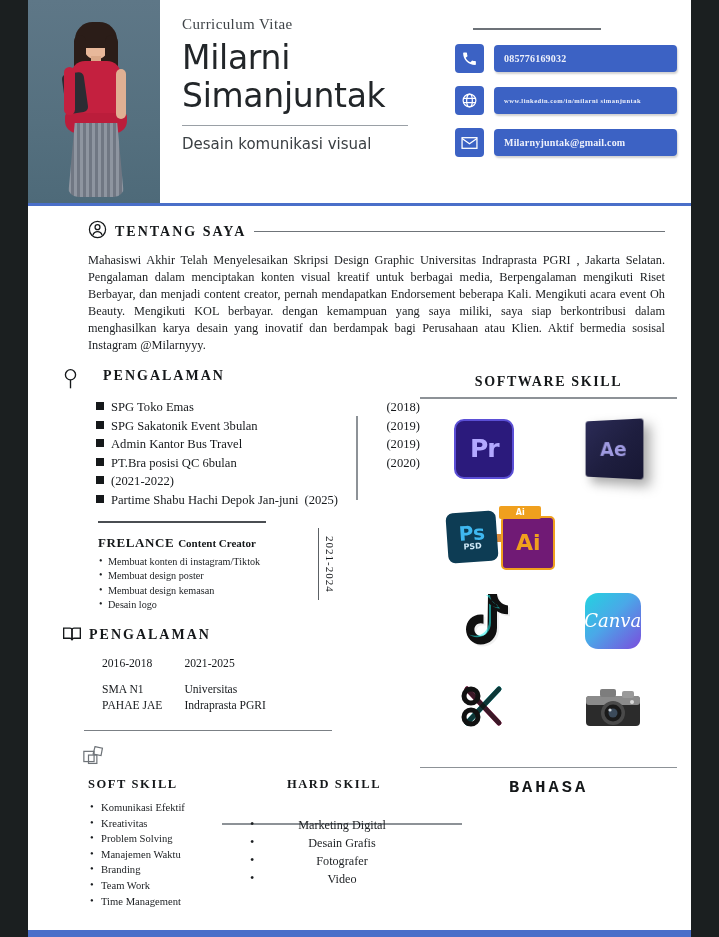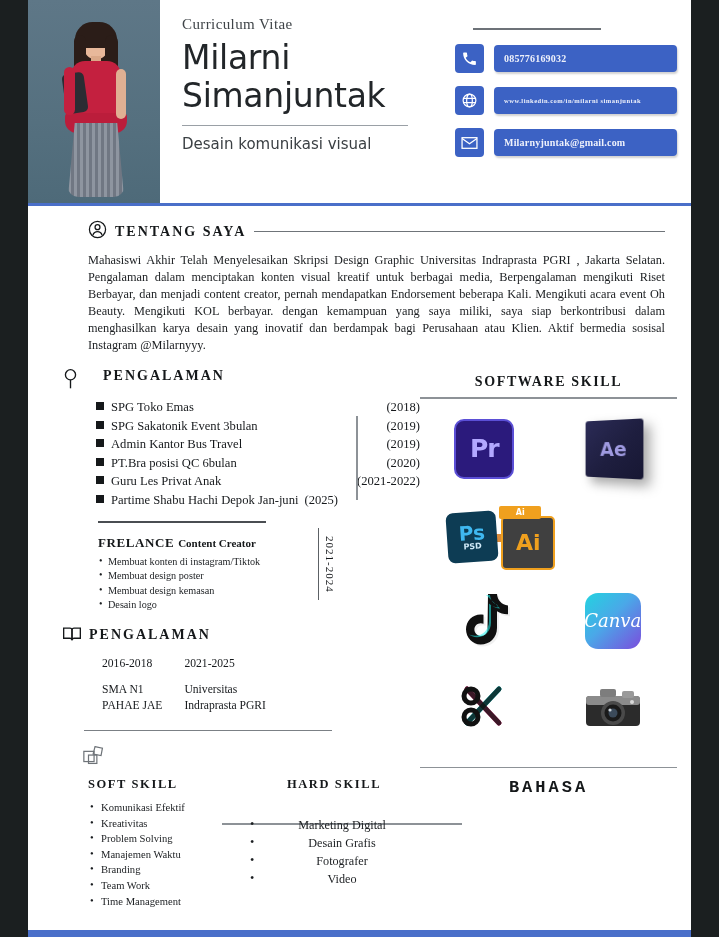--- a/index.html
+++ b/index.html
@@ -367,21 +367,21 @@
     width: 50px; height: 50px; border-radius: 7px;
     background: #0d3c54; position: relative;
     display:flex; flex-direction: column; align-items:center; justify-content:center;
     font-family:"DejaVu Sans", sans-serif;
     transform: rotate(-4deg);
   }
   .ic-ps .b { font-weight: bold; font-size: 20px; color:#3fb8f0; line-height: 18px; }
   .ic-ps .s { font-size: 8px; color:#cfe9f7; font-weight:bold; }
   .ic-ai {
     width: 50px; height: 50px; border-radius: 5px;
-    background: #404040; border: 2px solid #f0a01e;
+    background: #701a75; border: 2px solid #f0a01e;
     display:flex; align-items:center; justify-content:center;
     font-family:"DejaVu Sans", sans-serif; font-weight: bold;
     font-size: 22px; color:#f0a01e;
     position: relative;
   }
   .ic-ai .tab {
     position:absolute; top:-12px; left:-4px; width: 42px; height: 13px;
     background:#f0a01e; border-radius: 2px;
     font-size: 8px; color:#fff; display:flex; align-items:center; justify-content:center;
   }
@@ -567,21 +567,20 @@
               <span class="exp-name">Admin Kantor Bus Travel</span>
               <span class="exp-year">(2019)</span>
             </div>
             <div class="exp-row">
               <span class="sq"></span>
               <span class="exp-name">PT.Bra posisi QC 6bulan</span>
               <span class="exp-year">(2020)</span>
             </div>
             <div class="exp-row">
               <span class="sq"></span>
-              <span class="exp-name">Guru Les Privat  Anak</span>
               <span class="exp-year">(2021-2022)</span>
             </div>
             <div class="exp-row wide">
               <span class="sq"></span>
               <span class="exp-name">Partime Shabu Hachi Depok  Jan-juni</span>
               <span class="exp-year">(2025)</span>
             </div>
           </div>
 
           <div class="freelance">

